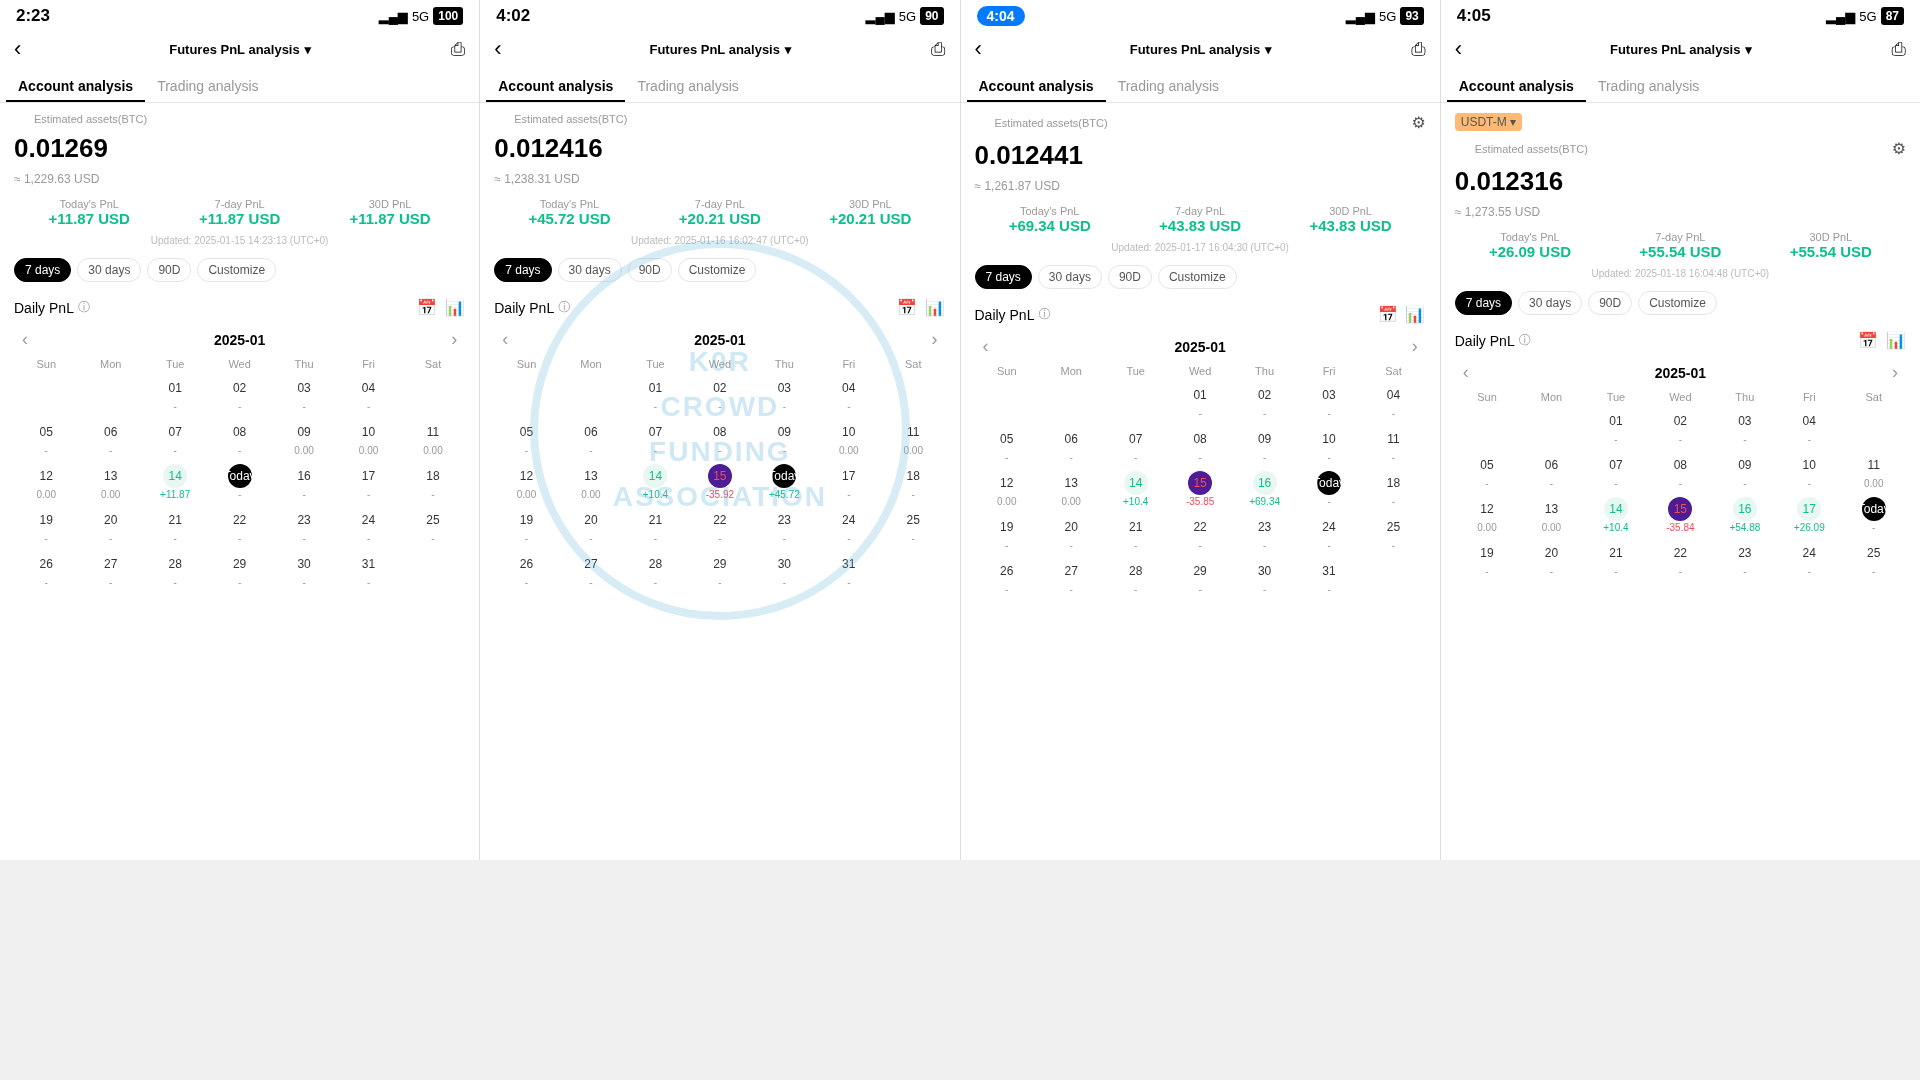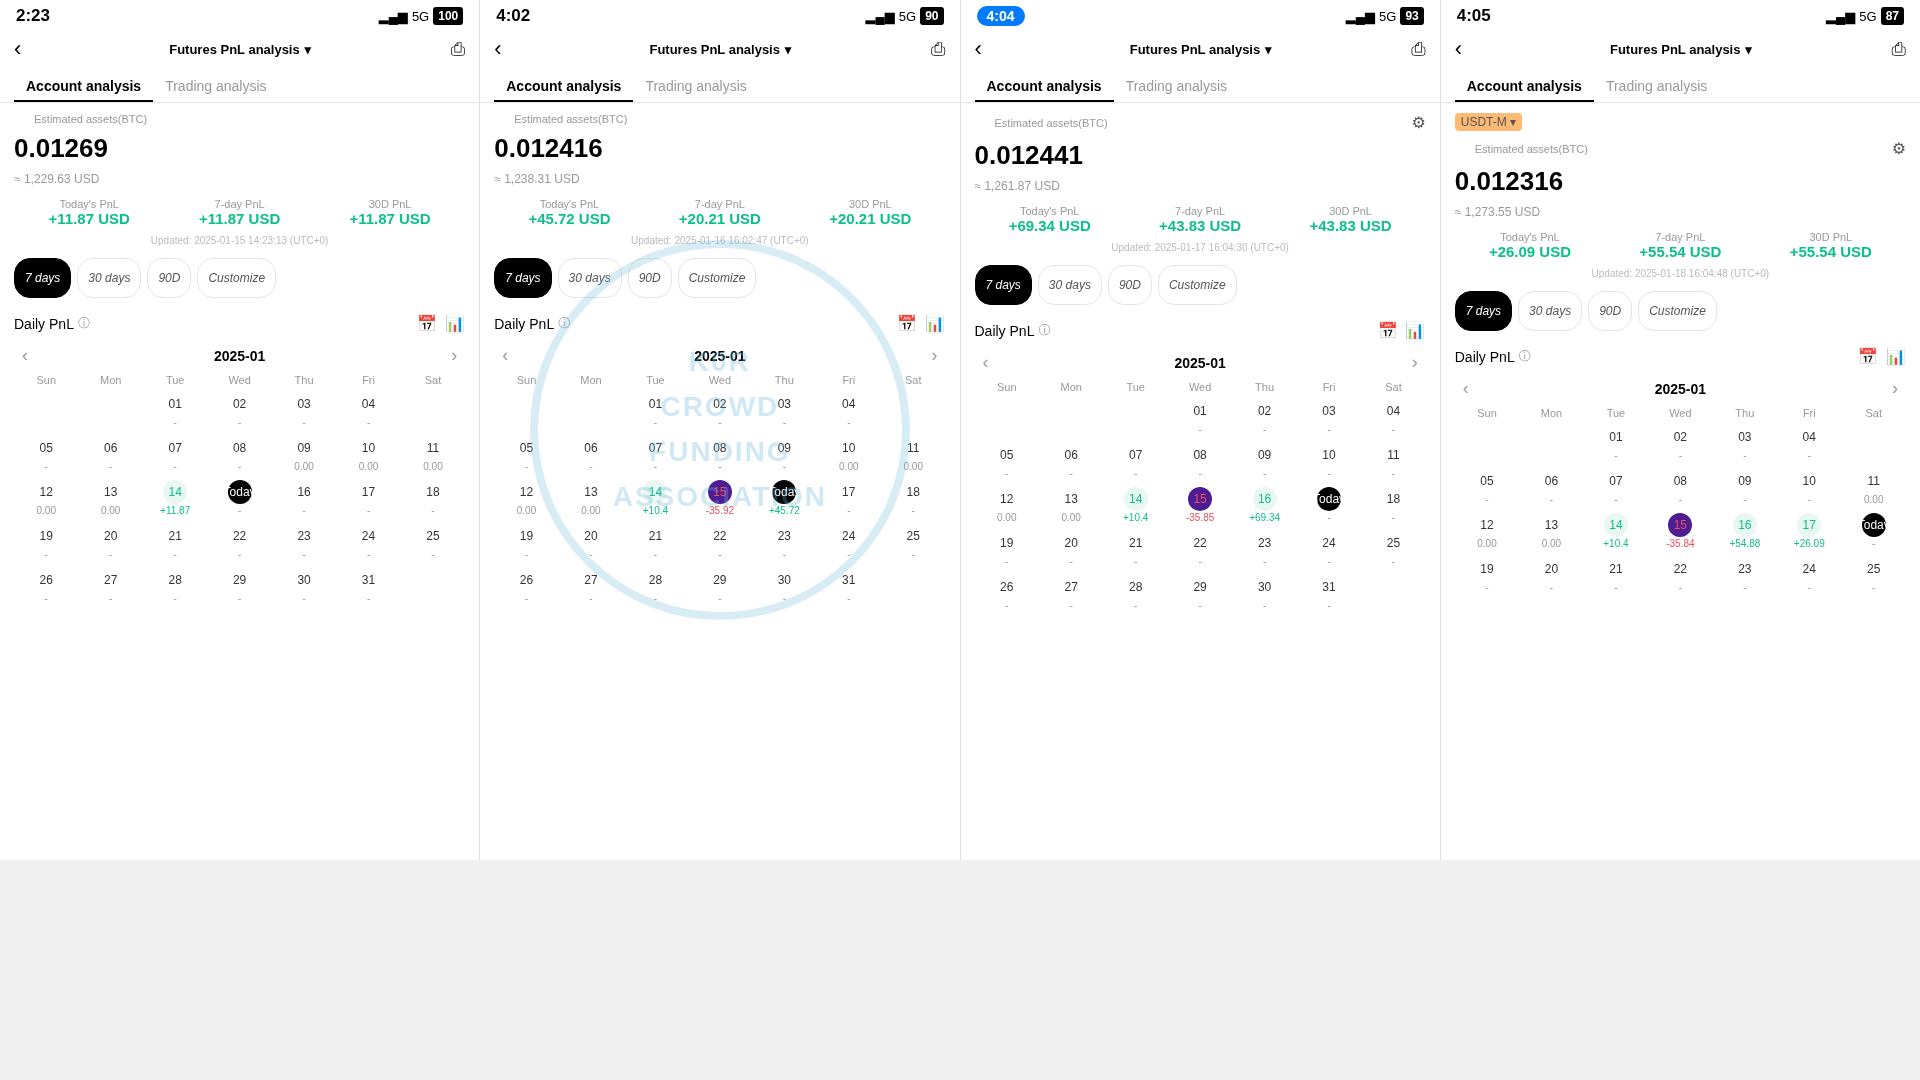--- a/index.html
+++ b/index.html
@@ -79,21 +79,21 @@
       font-size: 13px;
     }
     .share-icon {
       font-size: 18px;
       color: #000;
     }
 
     
     .tab-bar {
       display: flex;
-      padding: 0 14px;
+      padding: 0 6px;
       border-bottom: 1px solid #e5e5e5;
       flex-shrink: 0;
     }
     .tab-item {
       padding: 8px 12px;
       font-size: 14px;
       color: #999;
       cursor: pointer;
       position: relative;
     }
@@ -169,28 +169,27 @@
       text-align: center;
     }
 
     
     .period-bar {
       display: flex;
       gap: 6px;
       margin: 4px 0;
     }
     .period-btn {
-      padding: 12px 10px;
+      padding: 4px 10px;
       border-radius: 16px;
       font-size: 12px;
       border: 1px solid #e5e5e5;
       background: #fff;
       color: #555;
       cursor: pointer;
-      font-style: italic;
     }
     .period-btn.active {
       background: #000;
       color: #fff;
       border-color: #000;
     }
 
     
     .daily-pnl-header {
       display: flex;

